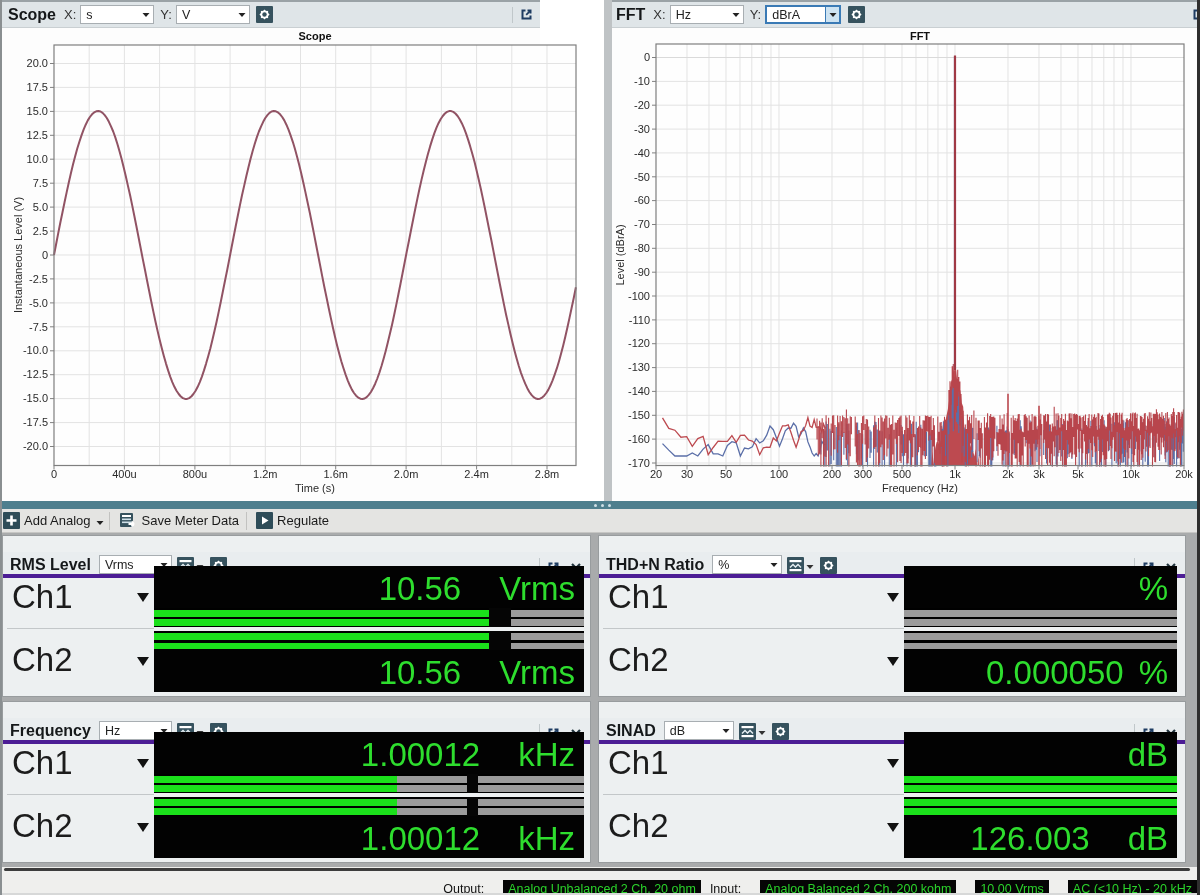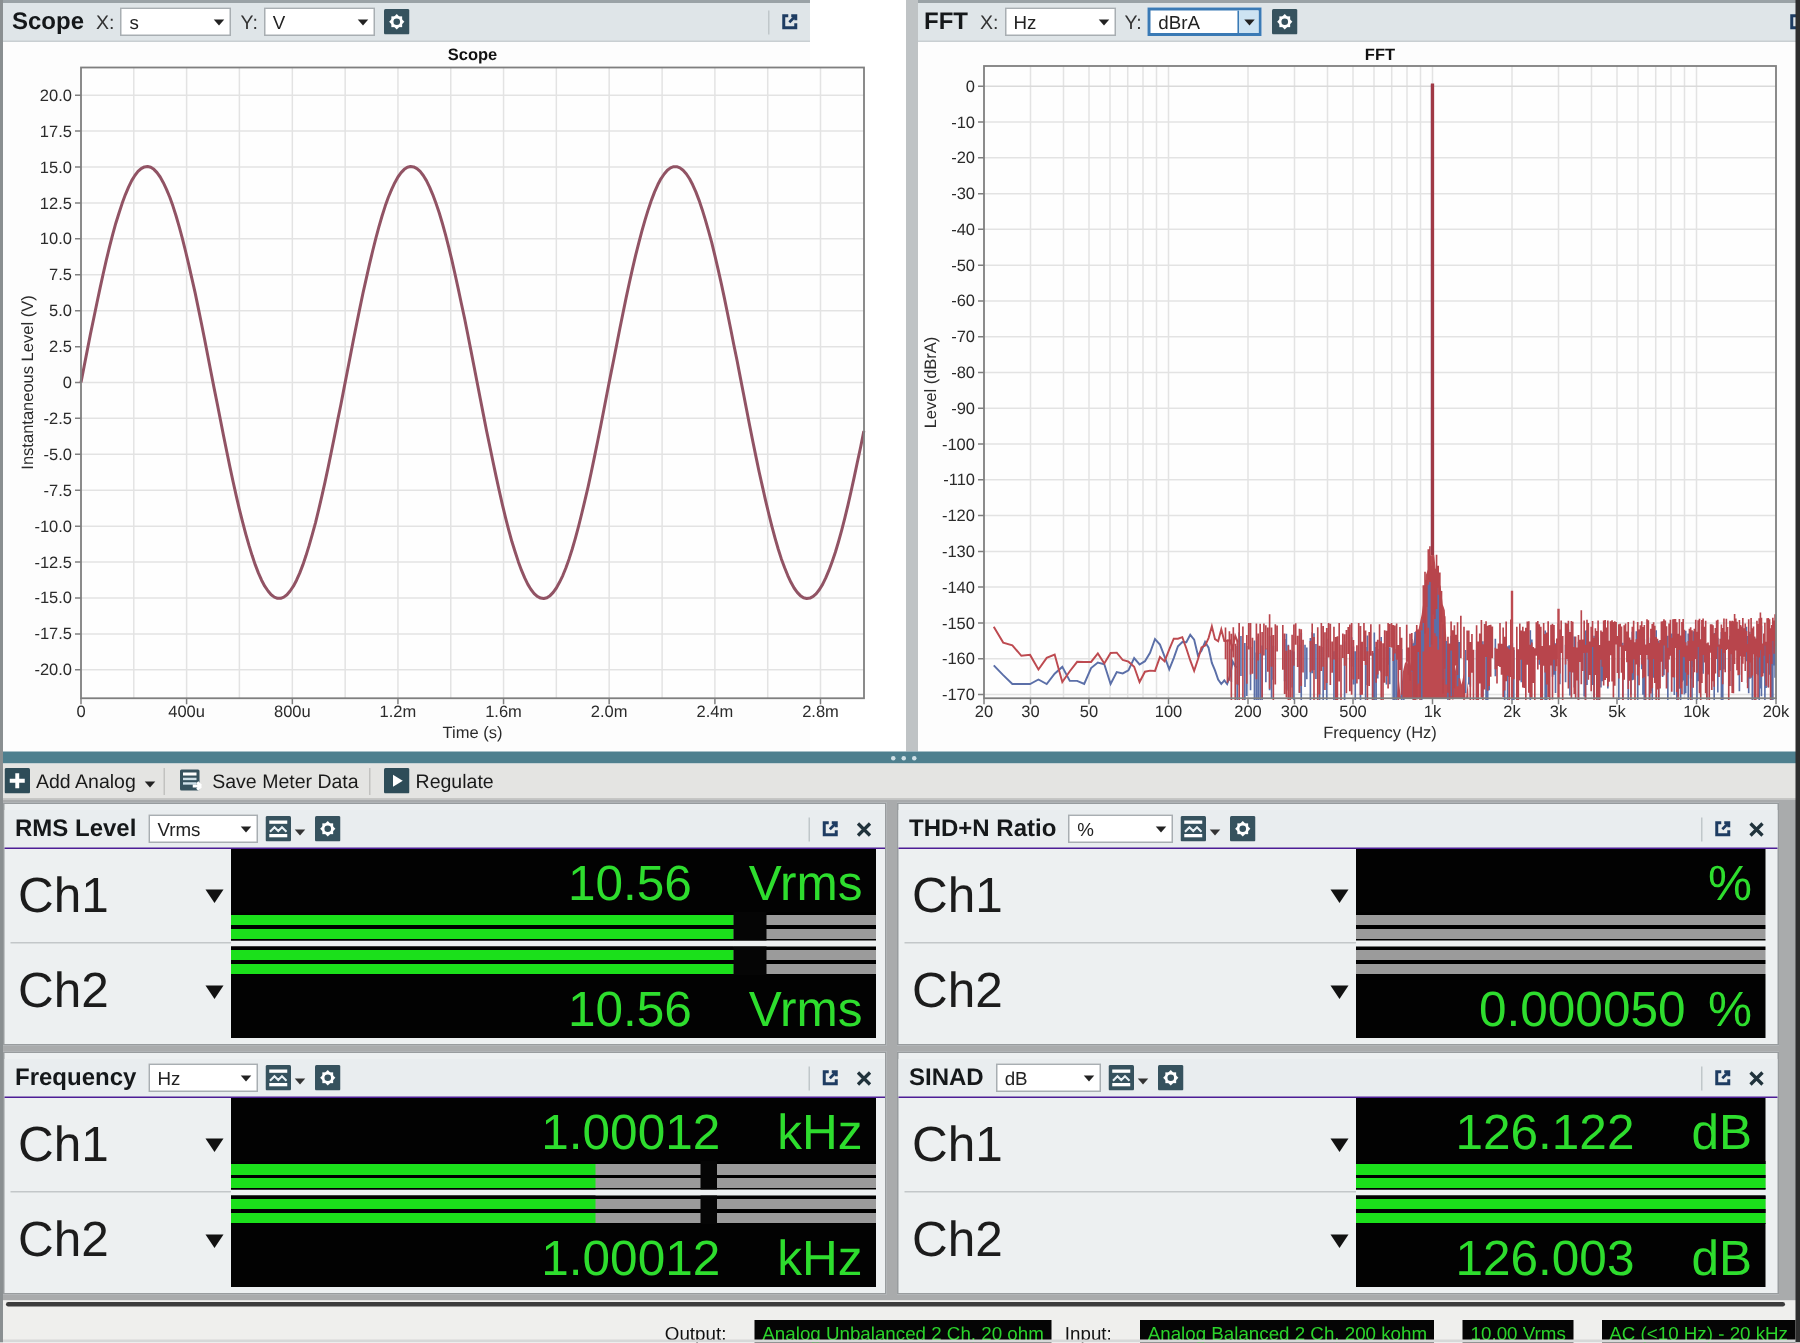--- a/index.html
+++ b/index.html
@@ -18,21 +18,21 @@
 .vsplit{position:absolute;left:604px;top:0;width:8px;height:501px;background:#bfc3c5}
 .hsplit{position:absolute;left:0;top:501px;width:1200px;height:8px;background:#4e7f8e}
 .dots{position:absolute;left:594px;top:504px;width:22px;height:3px;display:flex;gap:4px}
 .dots span{width:3px;height:3px;background:#cfe0e6;border-radius:50%}
 .toolbar{position:absolute;left:0;top:509px;width:1200px;height:24px;background:#e4e4e2;border-bottom:1px solid #c6c6c4;display:flex;align-items:center;font-size:13px;color:#1a1a1a}
 .toolbar .ic{display:inline-flex;align-items:center;margin-left:3px}
 .toolbar .lb{margin-left:4px}
 .tsep{width:1px;height:18px;background:#c2c2c0;margin:0 6px}
 .meterbg{position:absolute;left:0;top:533px;width:1200px;height:334px;background:#a9abac}
 .mpanel{position:absolute;height:162px;background:#edf0f1;border:1px solid #989c9e}
-.mhead{position:absolute;left:0;top:4px;right:0;height:26px;background:#e9edef;border-bottom:1px solid #4c1d95;display:flex;align-items:center}
+.mhead{position:absolute;left:0;top:16px;right:0;height:26px;background:#e9edef;border-bottom:4px solid #4c1d95;display:flex;align-items:flex-end}
 .mtitle{font-weight:bold;font-size:16px;color:#15181a;margin-left:7px;margin-right:4px}
 .mbody{position:absolute;left:0;top:26px;right:0;bottom:0}
 .chlab{position:absolute;left:9px;font-size:33px;color:#1c1c1c}
 .chcar{position:absolute;width:0;height:0;border-left:6px solid transparent;border-right:6px solid transparent;border-top:9px solid #111}
 .lsep{position:absolute;left:4px;top:66px;height:1px;background:#c3c7c9}
 .blk{position:absolute;height:42px;background:#020202;display:flex;align-items:center;justify-content:flex-end;padding-right:9px;padding-top:4px}
 .num{display:flex;align-items:baseline}
 .val{font-size:33px;color:#2edd2e}
 .unit{font-size:33px;color:#2edd2e}
 .mbar{position:absolute;height:19px;background:linear-gradient(#000 0 2px,#9b9b9b 2px 9px,#000 9px 11.5px,#9b9b9b 11.5px 18px,#000 18px 19px)}
@@ -518,21 +518,20 @@
         </span>
       </div>
       <div class="mbody">
         <div class="chlab" style="top:16px">Ch1</div>
         <div class="chlab" style="top:79px">Ch2</div>
         <div class="chcar" style="left:288px;top:31px"></div>
         <div class="chcar" style="left:288px;top:95px"></div>
         <div class="lsep" style="width:301px"></div>
         <div class="blk" style="left:305px;top:4px;width:273px">
           <div class="num">
-            <span class="val">126.122</span>
             <span class="unit" style="margin-left:38px">dB</span>
           </div>
         </div>
         <div class="mbar" style="left:305px;top:46px;width:273px">
           <div class="barfill" style="width:273px"></div>
         </div>
         <div class="mbar" style="left:305px;top:69px;width:273px">
           <div class="barfill" style="width:273px"></div>
         </div>
         <div class="blk" style="left:305px;top:88px;width:273px">

